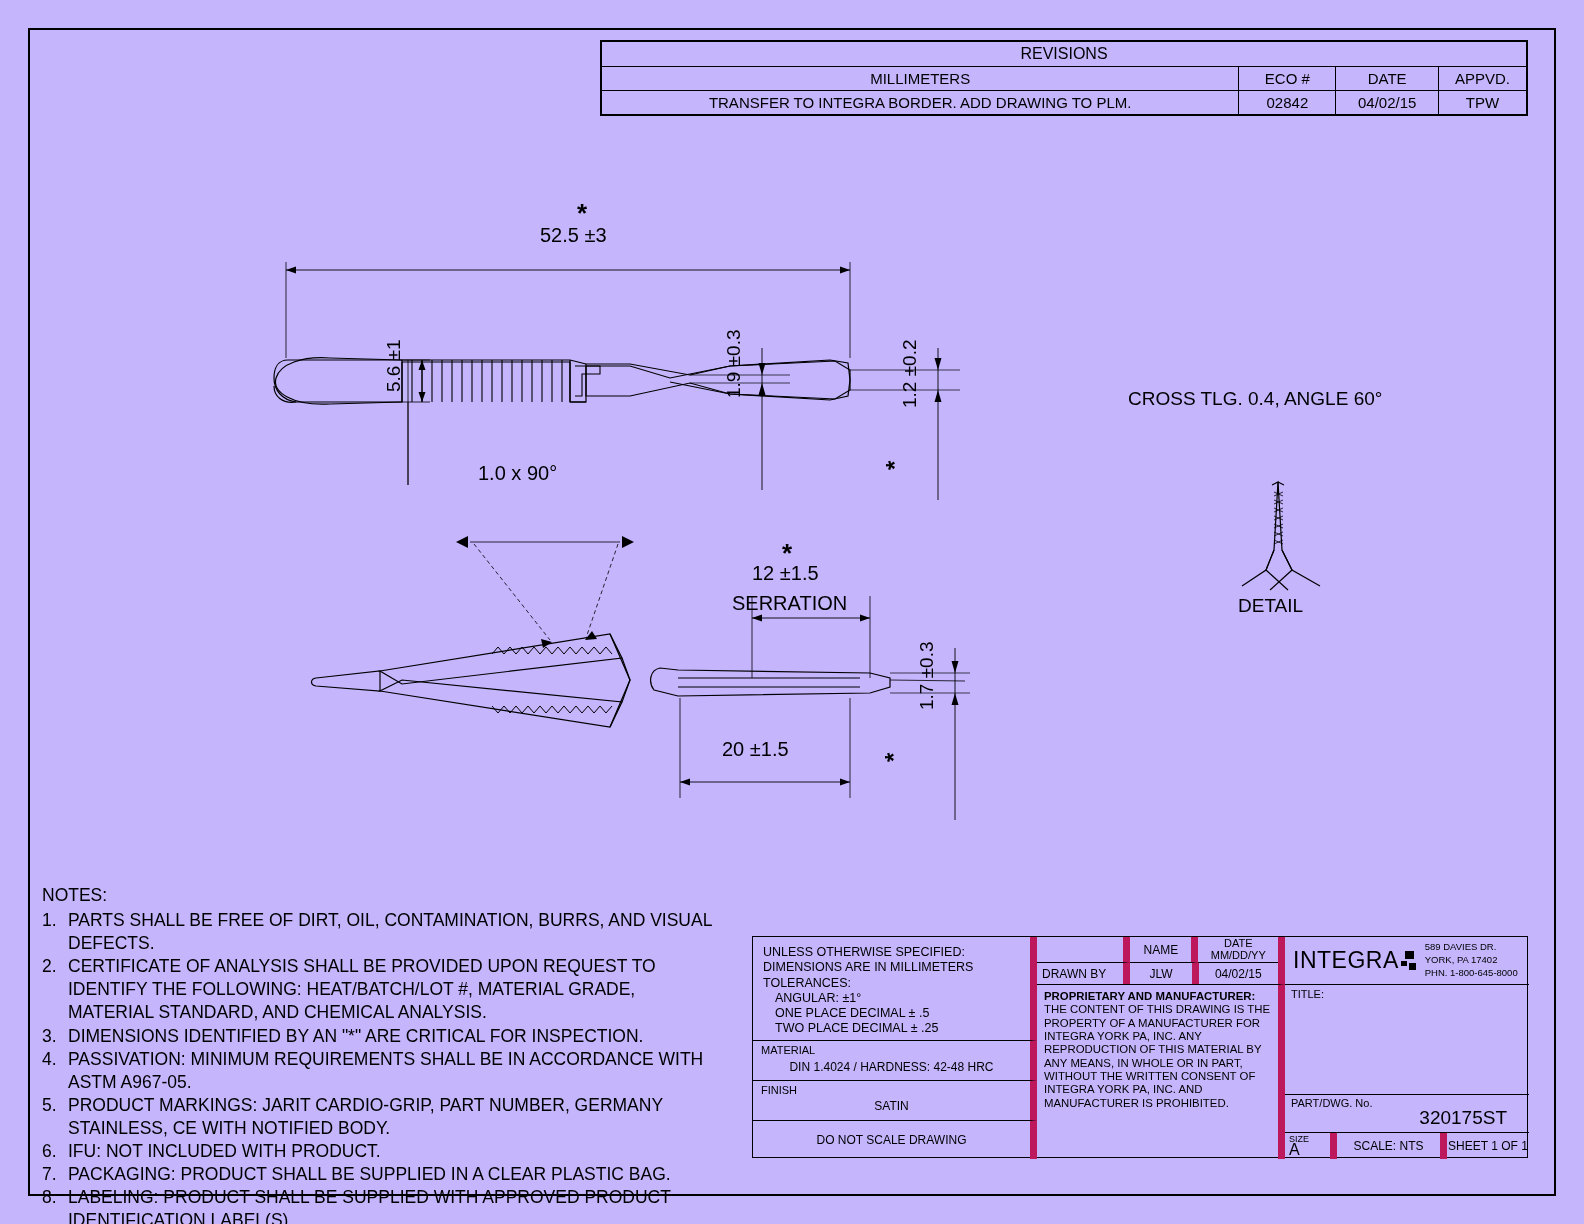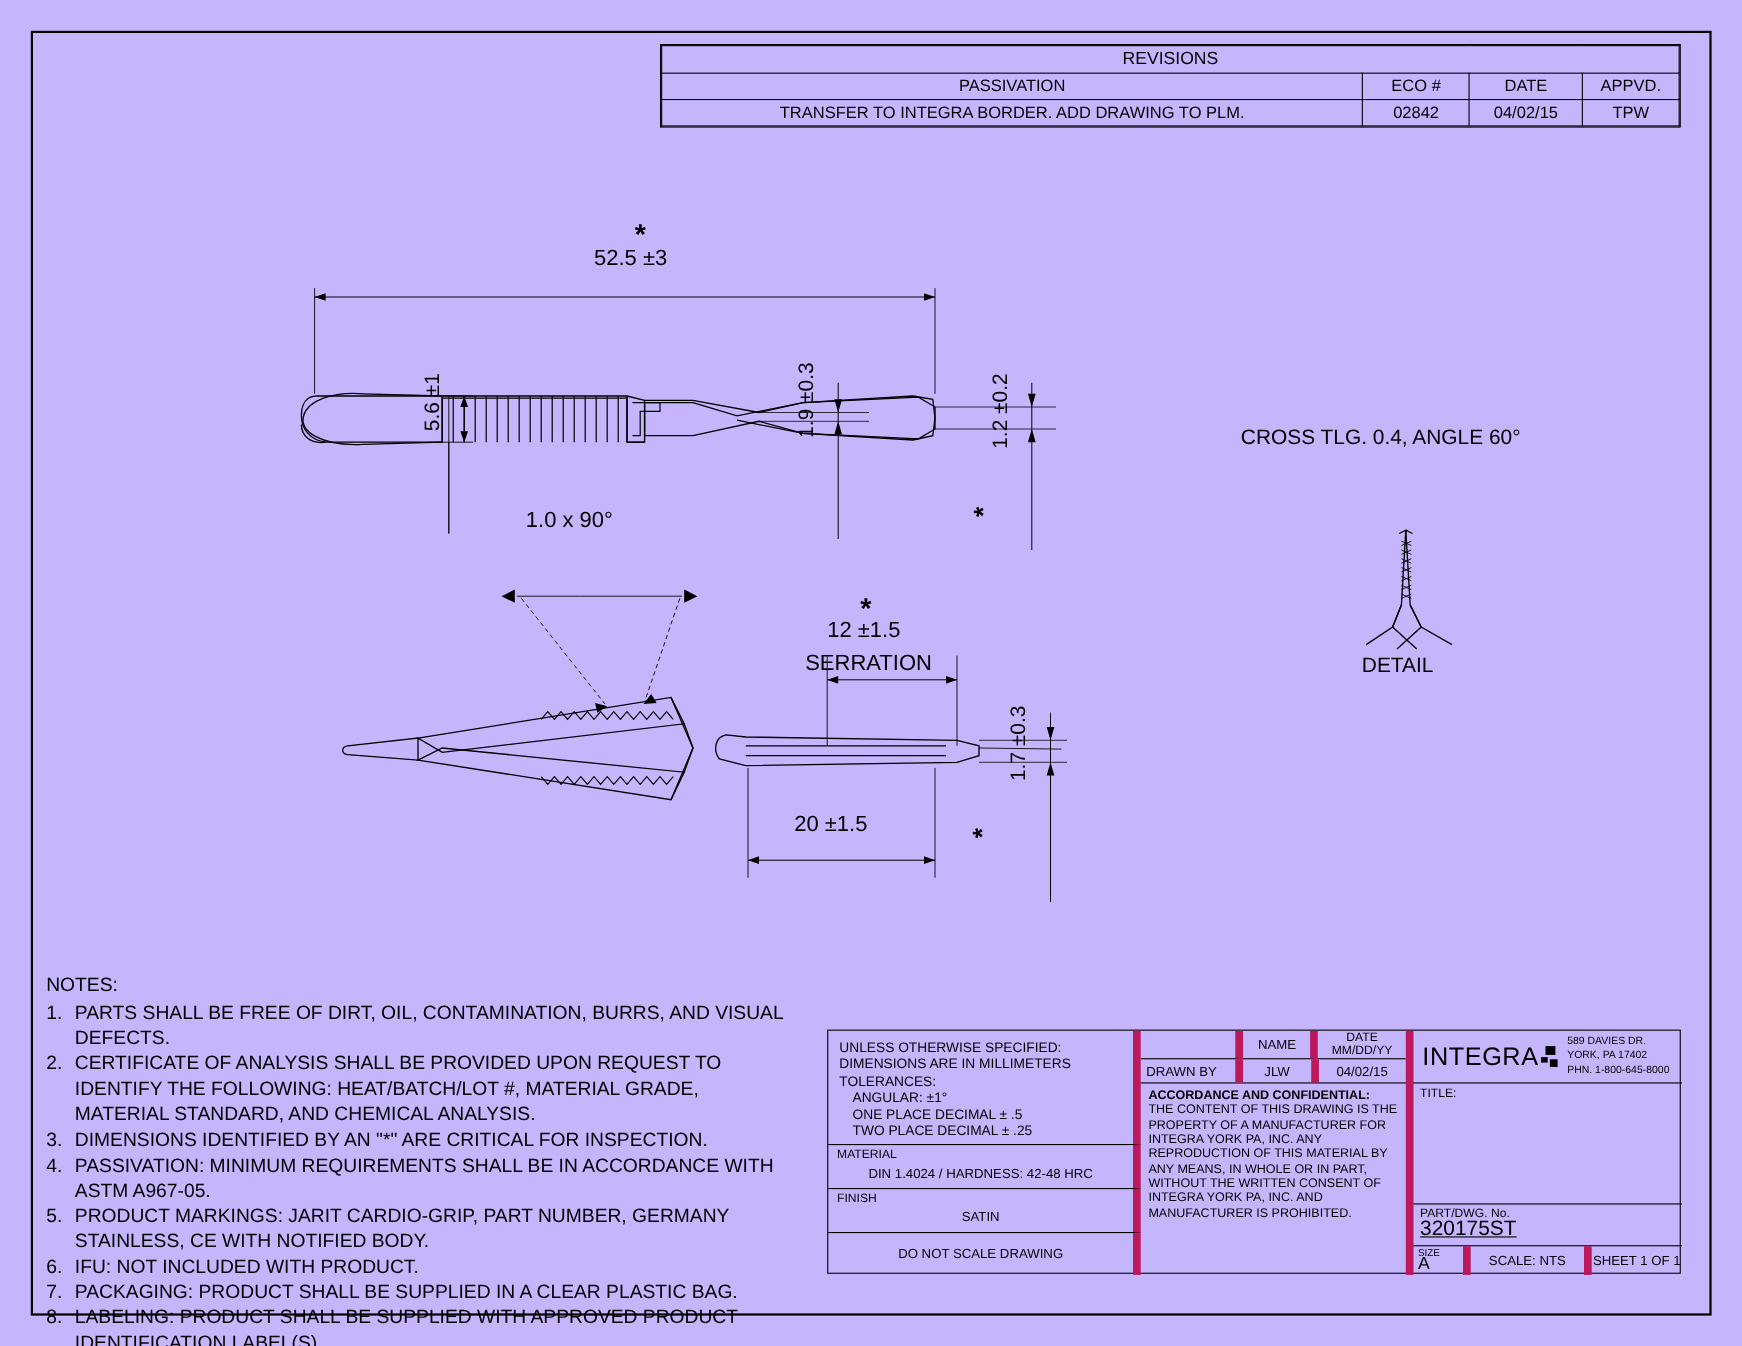--- a/index.html
+++ b/index.html
@@ -189,21 +189,21 @@
     text-align: center;
     font-size: 17px;
     line-height: 1.32;
     margin-top: 6px;
   }
   .tb-part {
     left: 532px; top: 158px; width: 244px; height: 38px;
     padding: 2px 6px;
   }
   .tb-part .lbl { font-size: 11px; }
-  .tb-part .val { font-size: 19px; margin-top: -2px; padding-right: 16px; text-decoration: underline;}
+  .tb-part .val { text-align: right; font-size: 19px; margin-top: -2px; padding-right: 16px;}
   .tb-size {
     left: 532px; top: 196px; width: 52px; height: 26px;
     padding: 1px 4px;
   }
   .tb-size .lbl { font-size: 9px; }
   .tb-size .val { font-size: 16px; margin-top: -3px; }
   .tb-scale {
     left: 584px; top: 196px; width: 110px; height: 26px;
     display:flex; align-items:center; justify-content:center; font-size: 12px;
   }
@@ -219,21 +219,21 @@
 
   <div class="border-outer"></div>
 
   <div class="rev-block">
     <table class="rev">
       <tbody>
           <tr>
         <th class="rev-title" colspan="4">REVISIONS</th>
       </tr>
       <tr>
-        <th class="col-desc">PASSIVATION</th>
+        <th class="col-desc">MILLIMETERS</th>
         <th class="col-eco">ECO #</th>
         <th class="col-date">DATE</th>
         <th class="col-appvd">APPVD.</th>
       </tr>
       <tr>
         <td>TRANSFER TO INTEGRA BORDER. ADD DRAWING TO PLM.</td>
         <td>02842</td>
         <td>04/02/15</td>
         <td>TPW</td>
       </tr>
@@ -477,21 +477,21 @@
         </div>
       </div>
       <div class="nd-row2">
         <div class="nd-drawnby br">DRAWN BY</div>
         <div class="nd-jlw br">JLW</div>
         <div class="nd-dval">04/02/15</div>
       </div>
     </div>
 
     <div class="tb-cell tb-prop br">
-      <b>ACCORDANCE AND CONFIDENTIAL:</b>
+      <b>PROPRIETARY AND MANUFACTURER:</b>
       <div>THE CONTENT OF THIS DRAWING IS THE PROPERTY OF A MANUFACTURER FOR INTEGRA YORK PA, INC. ANY REPRODUCTION OF THIS MATERIAL BY ANY MEANS, IN WHOLE OR IN PART, WITHOUT THE WRITTEN CONSENT OF INTEGRA YORK PA, INC. AND MANUFACTURER IS PROHIBITED.</div>
     </div>
 
     <div class="tb-cell tb-logo bb">
       <div class="logo-word">INTEGRA</div>
       <div class="logo-mark">
         <i style="left:4px;top:0px;width:9px;height:8px;"></i>
         <i style="left:0px;top:10px;width:6px;height:5px;"></i>
         <i style="left:8px;top:12px;width:7px;height:7px;"></i>
       </div>

